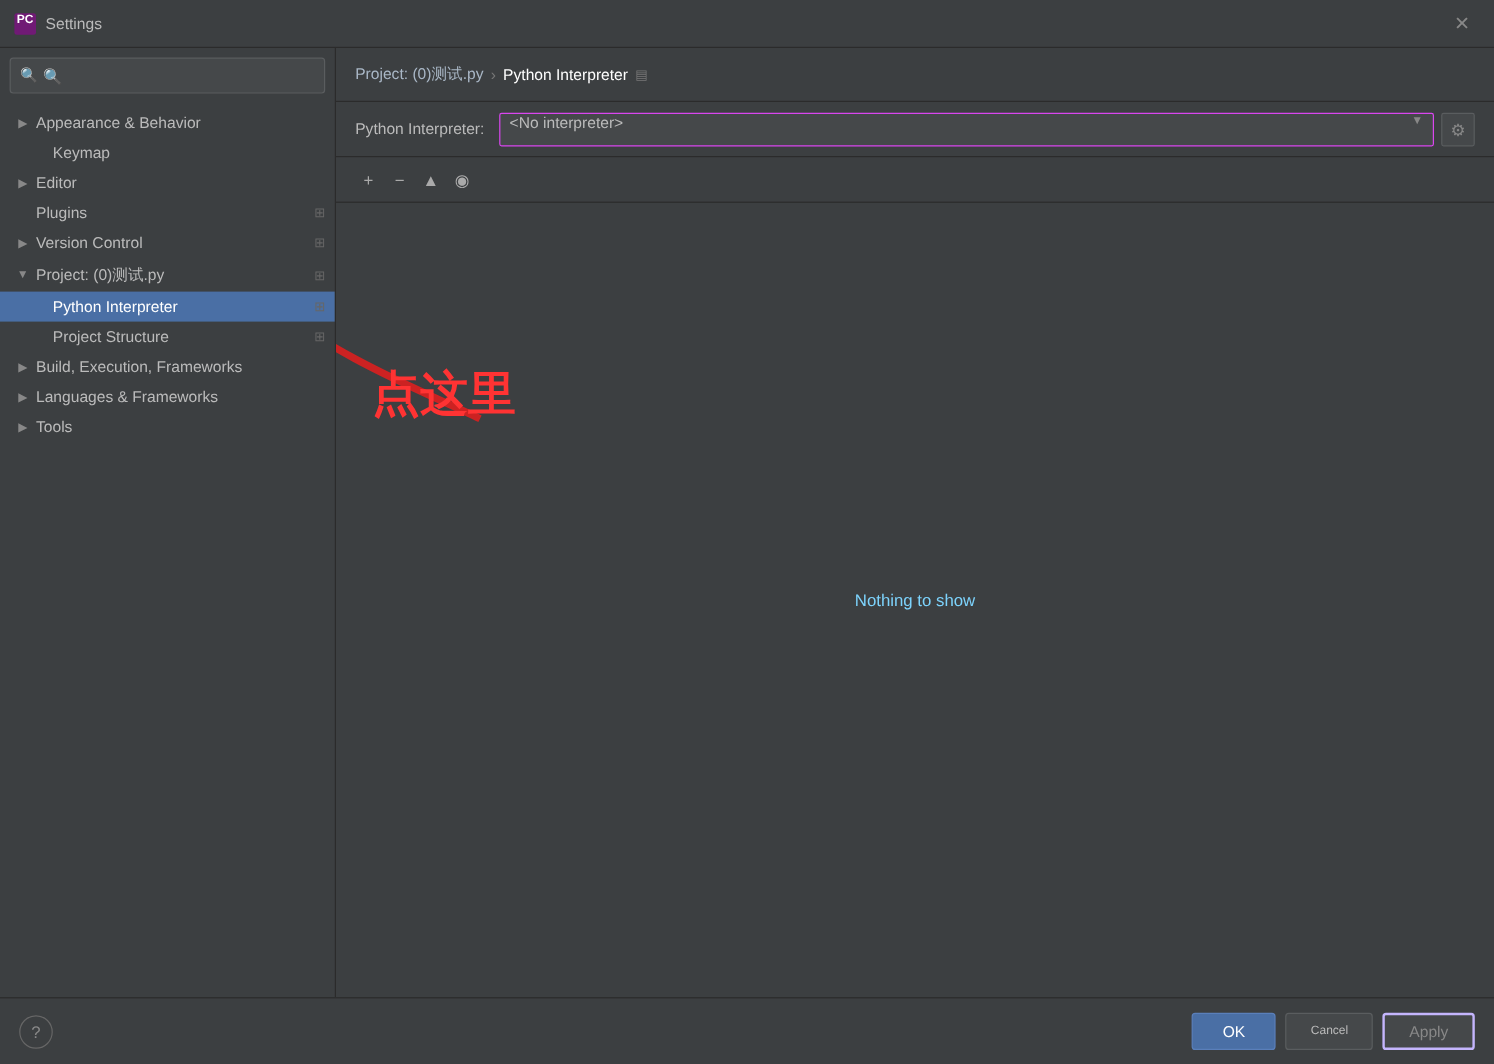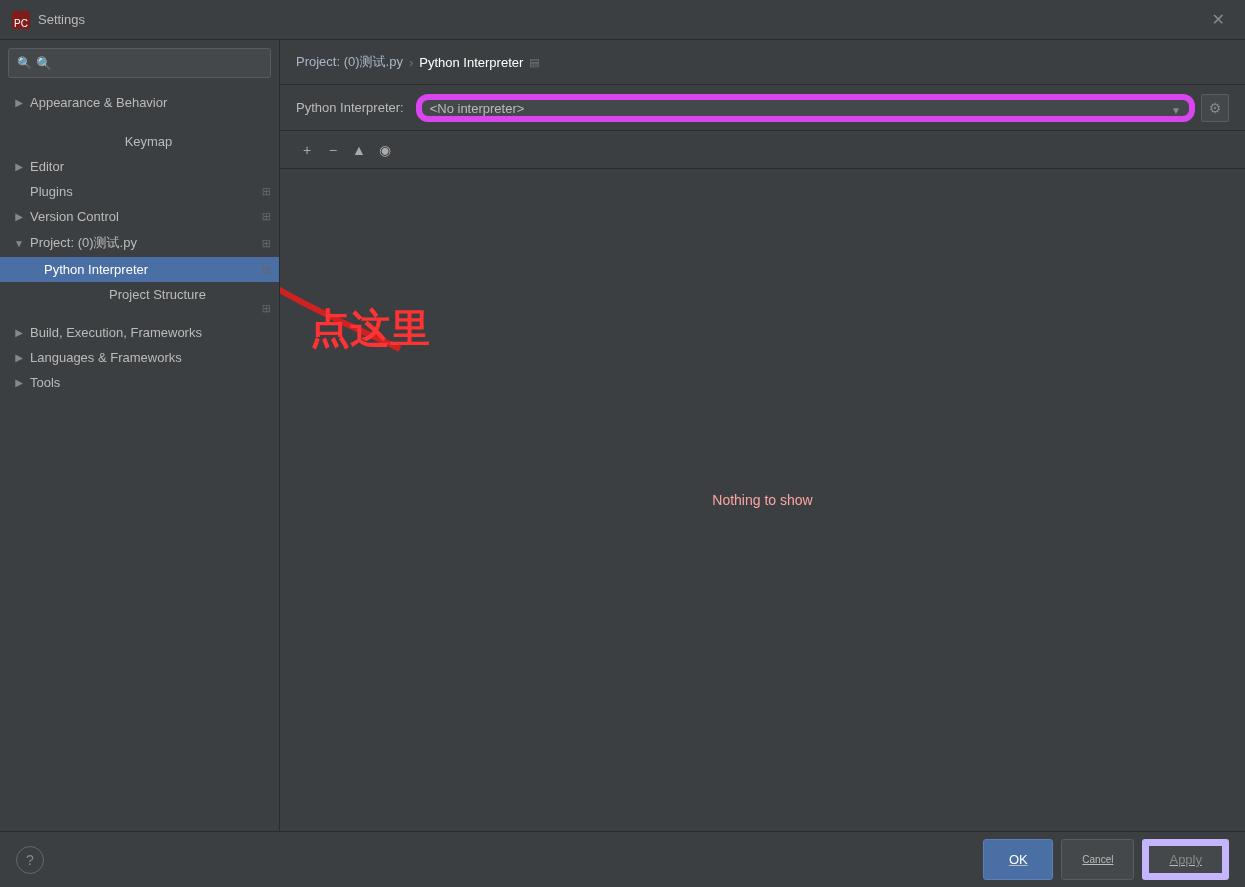--- a/index.html
+++ b/index.html
@@ -24,29 +24,29 @@
       height: 40px;
       display: flex;
       align-items: center;
       padding: 0 12px;
       border-bottom: 1px solid #2b2b2b;
       flex-shrink: 0;
     }
     .title-bar-icon {
       width: 18px;
       height: 18px;
-      background: #7f1d1d;
+      background: #701a75;
       border-radius: 2px;
       display: flex;
-      align-items: flex-end;
+      align-items: flex-start;
       justify-content: center;
       margin-right: 8px;
       font-size: 10px;
       color: white;
-      font-weight: normal;
+      font-weight: bold;
     }
     .title-bar-text {
       color: #bbbbbb;
       font-size: 13px;
       flex: 1;
     }
     .title-bar-close {
       cursor: pointer;
       color: #888;
       font-size: 16px;
@@ -168,25 +168,25 @@
     .interpreter-label {
       color: #bbbbbb;
       font-size: 13px;
       margin-right: 12px;
       white-space: nowrap;
       text-align: center;
     }
     .interpreter-dropdown {
       flex: 1;
       background: #45484a;
-      border: 6px solid #d946ef;
-      border-radius: 12px;
+      border: 1px solid #d946ef;
+      border-radius: 2px;
       height: 28px;
       display: flex;
-      align-items: flex-end;
+      align-items: flex-start;
       padding: 0 8px;
       cursor: pointer;
       color: #bbbbbb;
       font-size: 13px;
       position: relative;
     }
     .interpreter-dropdown-text {
       flex: 1;
     }
     .interpreter-dropdown-arrow {
@@ -257,21 +257,21 @@
     .table-body {
       flex: 1;
       position: relative;
       overflow: hidden;
     }
     .nothing-to-show {
       position: absolute;
       top: 50%;
       left: 50%;
       transform: translate(-50%, -50%);
-      color: #fca5a5;
+      color: #7dd3fc;
       font-size: 14px;
     }
     
     .bottom-bar {
       height: 56px;
       background: #3c3f41;
       border-top: 1px solid #2b2b2b;
       display: flex;
       align-items: center;
       justify-content: space-between;
@@ -286,21 +286,20 @@
       display: flex;
       align-items: center;
       justify-content: center;
       cursor: pointer;
       color: #888;
       font-size: 14px;
     }
     .bottom-buttons {
       display: flex;
       gap: 8px;
-      text-decoration: underline;
     }
     .btn-ok {
       background: #4a6fa5;
       color: #ffffff;
       border: 1px solid #5a7fba;
       border-radius: 3px;
       padding: 6px 20px;
       cursor: pointer;
       font-size: 13px;
       min-width: 70px;
@@ -311,21 +310,21 @@
       border: 1px solid #5a5d5f;
       border-radius: 3px;
       padding: 6px 20px;
       cursor: pointer;
       font-size: 10px;
       min-width: 70px;
     }
     .btn-apply {
       background: #45484a;
       color: #888;
-      border: 7px solid #c4b5fd;
+      border: 2px solid #c4b5fd;
       border-radius: 3px;
       padding: 6px 20px;
       cursor: pointer;
       font-size: 13px;
       min-width: 70px;
     }
     .chinese-text {
       position: absolute;
       top: 330px;
       left: 340px;
@@ -355,21 +354,21 @@
         <span class="search-icon-span">🔍</span>
         <input type="text" placeholder="🔍" style="">
       </div>
       <div class="nav-tree">
 
         <div class="nav-item">
           <span class="arrow">▶</span>
           <span>Appearance &amp; Behavior</span>
         </div>
 
-        <div class="nav-item indent1" style="padding-left:26px;flex-direction:column;">
+        <div class="nav-item indent1" style="padding-left:26px;">
           <span class="arrow"></span>
           <span>Keymap</span>
         </div>
 
         <div class="nav-item">
           <span class="arrow">▶</span>
           <span>Editor</span>
         </div>
 
         <div class="nav-item">
@@ -388,21 +387,21 @@
           <span class="arrow">▼</span>
           <span>Project: (0)测试.py</span>
           <span class="ext-icon">⊞</span>
         </div>
 
         <div class="nav-item active" style="padding-left: 44px;">
           <span>Python Interpreter</span>
           <span class="ext-icon">⊞</span>
         </div>
 
-        <div class="nav-item" style="padding-left: 44px; flex-direction: column;">
+        <div class="nav-item" style="padding-left: 44px;">
           <span>Project Structure</span>
           <span class="ext-icon">⊞</span>
         </div>
 
         <div class="nav-item">
           <span class="arrow">▶</span>
           <span>Build, Execution, Frameworks</span>
         </div>
 
         <div class="nav-item">

